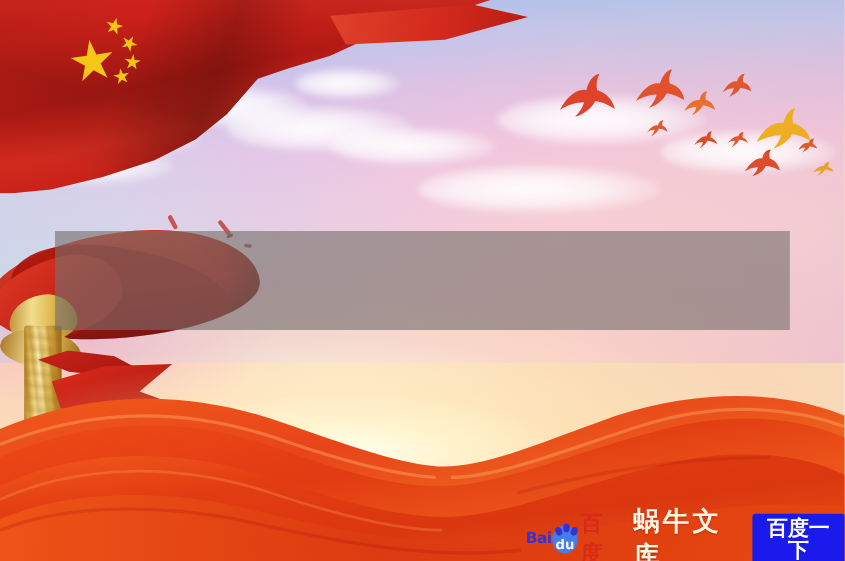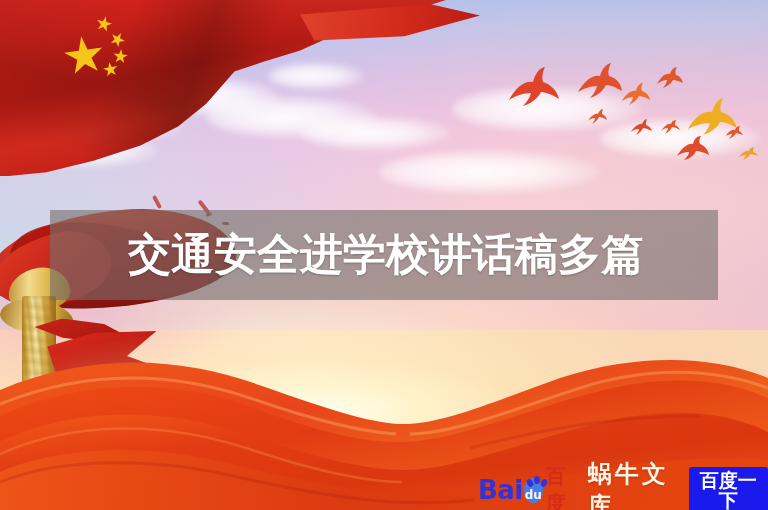--- a/index.html
+++ b/index.html
@@ -291,21 +291,21 @@
   }
   .baidu-logo {
     position: relative;
     display: flex;
     align-items: center;
     height: 26px;
     opacity: .95;
   }
   .baidu-bai {
     color: #2932e1;
-    font-size: 26px;
+    font-size: 14px;
     font-weight: bold;
     font-family: "DejaVu Sans", sans-serif;
     letter-spacing: -0.5px;
   }
   .baidu-paw {
     width: 25px; height: 25px;
     border-radius: 50%;
     background: #3b82f6;
     position: relative;
     margin: 0 1px;
@@ -539,21 +539,20 @@
 
       <path d="M0 74 C 90 38 176 42 256 70 C 320 92 362 102 396 104" stroke="rgba(255,180,110,0.40)" stroke-width="3" fill="none"></path>
       <path d="M410 104 C 452 104 512 80 580 58 C 648 36 714 38 768 58" stroke="rgba(255,190,120,0.35)" stroke-width="3" fill="none"></path>
       <path d="M0 124 C 72 92 160 90 246 118 C 318 142 366 152 402 152" stroke="rgba(255,160,90,0.30)" stroke-width="2.5" fill="none"></path>
       <path d="M0 152 C 60 128 152 126 242 148 C 332 168 404 178 474 170" stroke="rgba(160,20,8,0.22)" stroke-width="3" fill="none"></path>
       <path d="M470 118 C 540 100 610 86 700 86" stroke="rgba(160,20,8,0.20)" stroke-width="3" fill="none"></path>
     </svg>
   </div>
 
   <div class="title-band"></div>
-  <div class="title-text">交通安全进学校讲话稿多篇</div>
 
   <div class="brandbar">
 
     <div class="baidu-logo">
       <span class="baidu-bai">Bai</span>
       <span class="baidu-paw">
         <span class="toe" style="left:3px;top:1px;width:6px;height:8px;transform:rotate(-24deg);"></span>
         <span class="toe" style="left:10px;top:-2px;width:6px;height:8px;"></span>
         <span class="toe" style="left:17px;top:1px;width:6px;height:8px;transform:rotate(24deg);"></span>
         <span class="du">du</span>

